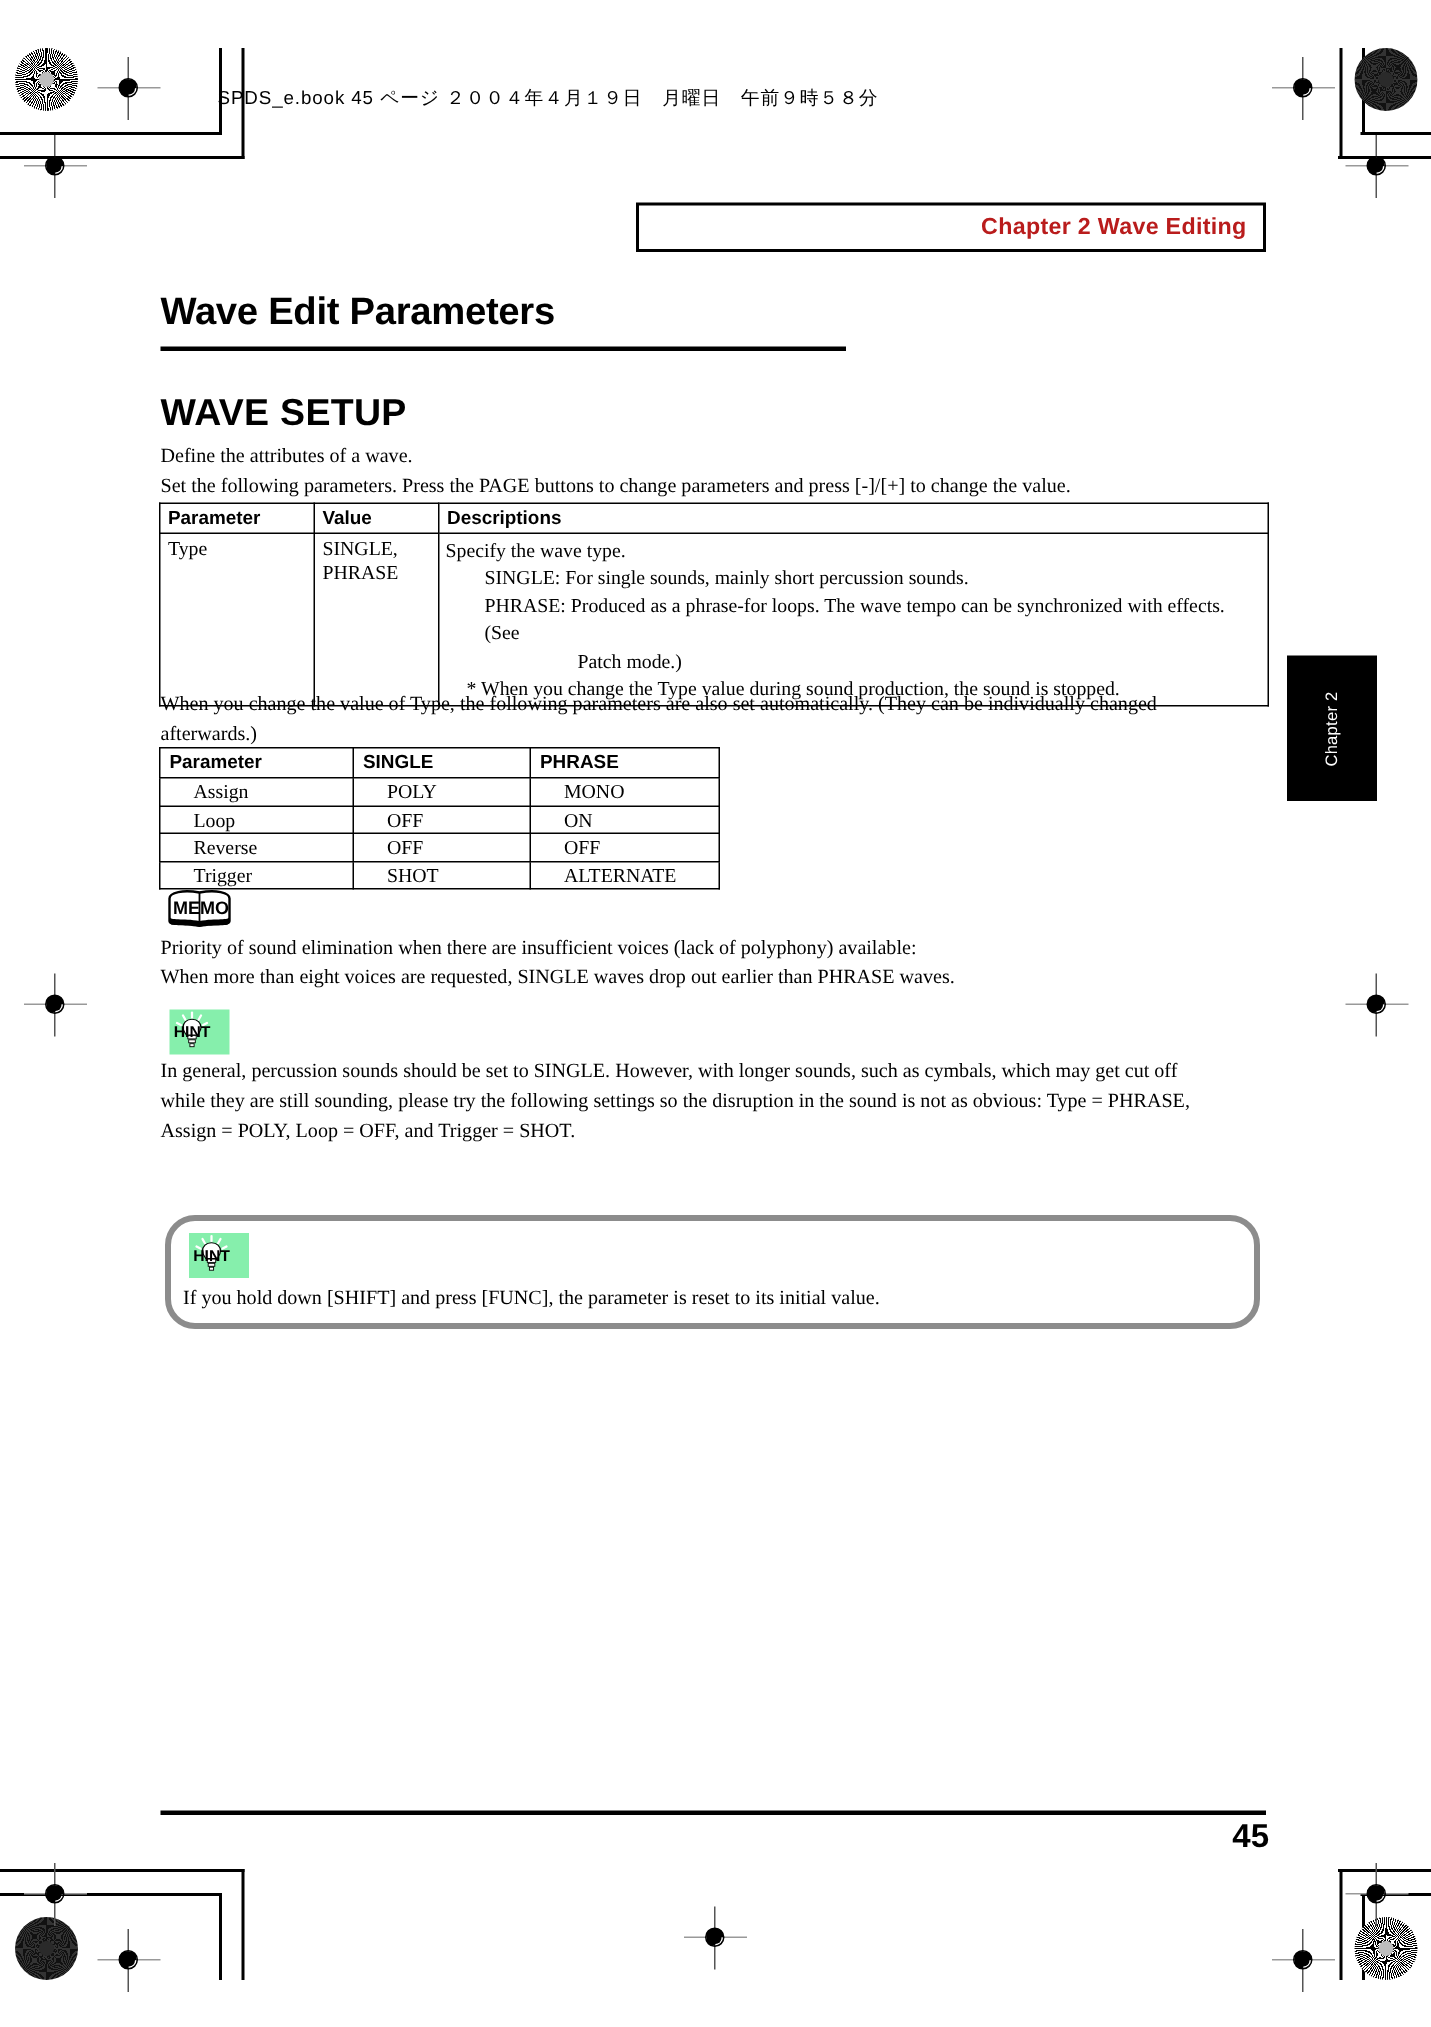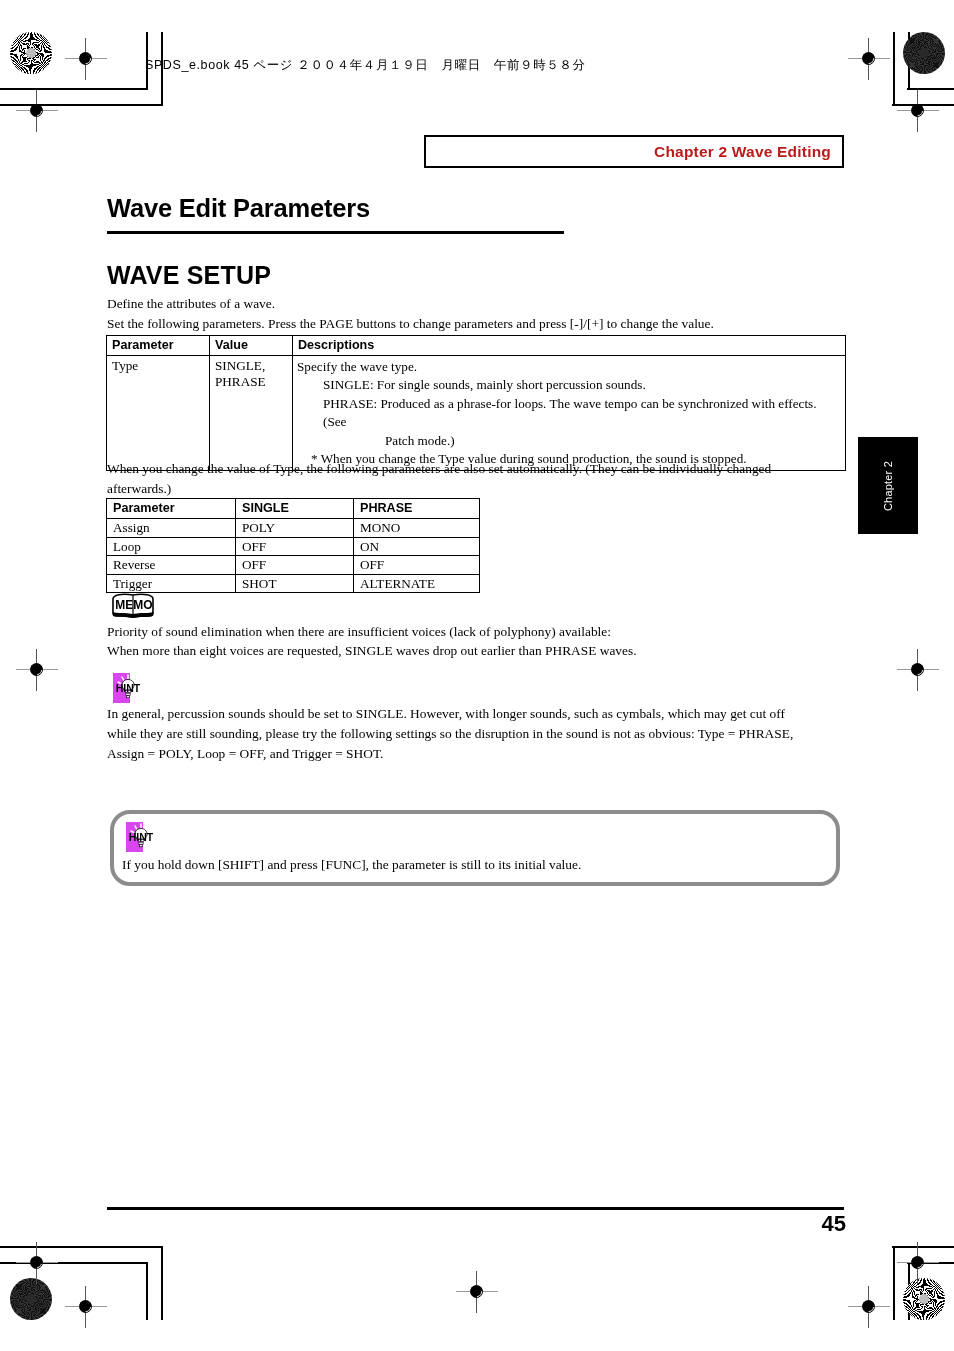--- a/index.html
+++ b/index.html
@@ -184,36 +184,36 @@
   #table-type td.desc { padding-left: 4px; line-height: 18.4px; }
   .desc .ind1 { padding-left: 26px; display: block; text-indent: -0.0px; }
   .desc .ind1b { padding-left: 26px; display: block; text-indent: 0; }
   .desc .hang { padding-left: 88px; display: block; }
   .desc .note { padding-left: 14px; display: block; }
 
   #table-defaults { left: 106px; top: 498px; }
   #table-defaults .c-p { width: 116px; }
   #table-defaults .c-s { width: 105px; }
   #table-defaults .c-ph { width: 113px; }
-  #table-defaults td { line-height: 15.5px; padding: 1px 6px; }
+  #table-defaults td { line-height: 15.5px; padding: 1px 22px; }
   #table-defaults th { padding: 2px 6px 3px 6px; }
 
   
   .memo-icon {
     position: absolute;
     width: 46px;
     height: 26px;
   }
   .memo-icon svg { display: block; }
 
   .hint-icon {
     position: absolute;
-    width: 17px;
+    width: 40px;
     height: 30px;
-    background: #d946ef;
+    background: #86efac;
   }
   .hint-icon svg { display:block; }
 
   
   .hint-box {
     position: absolute;
     left: 110px;
     top: 810px;
     width: 730px;
     height: 76px;
@@ -473,20 +473,20 @@
       <line x1="5" y1="9" x2="7.6" y2="10.4"></line>
       <line x1="25" y1="9" x2="22.4" y2="10.4"></line>
     </g>
     <path d="M15 6.5 C11.4 6.5, 9 9, 9 12 C9 14.2, 10.4 15.6, 11.2 17 L18.8 17 C19.6 15.6, 21 14.2, 21 12 C21 9, 18.6 6.5, 15 6.5 Z" fill="#ffffff" stroke="#000" stroke-width="0.8"></path>
     <rect x="12.2" y="17.4" width="5.6" height="2.2" fill="#ffffff" stroke="#000" stroke-width="0.6"></rect>
     <rect x="12.8" y="20.2" width="4.4" height="2" fill="#ffffff" stroke="#000" stroke-width="0.6"></rect>
     <rect x="13.6" y="22.8" width="2.8" height="2" fill="#ffffff" stroke="#000" stroke-width="0.6"></rect>
     <text x="15" y="18.6" font-family="Liberation Sans, sans-serif" font-size="10.5" font-weight="bold" text-anchor="middle" fill="#000">HINT</text>
   </svg>
 </div>
-<div class="body-text" style="left:122px; top:855px;">If you hold down [SHIFT] and press [FUNC], the parameter is still to its initial value.</div>
+<div class="body-text" style="left:122px; top:855px;">If you hold down [SHIFT] and press [FUNC], the parameter is reset to its initial value.</div>
 
 <div class="chapter-tab">
   <span>Chapter 2</span>
 </div>
 
 <div class="footer-rule"></div>
 <div class="page-number">45</div>
 
 </body></html>

